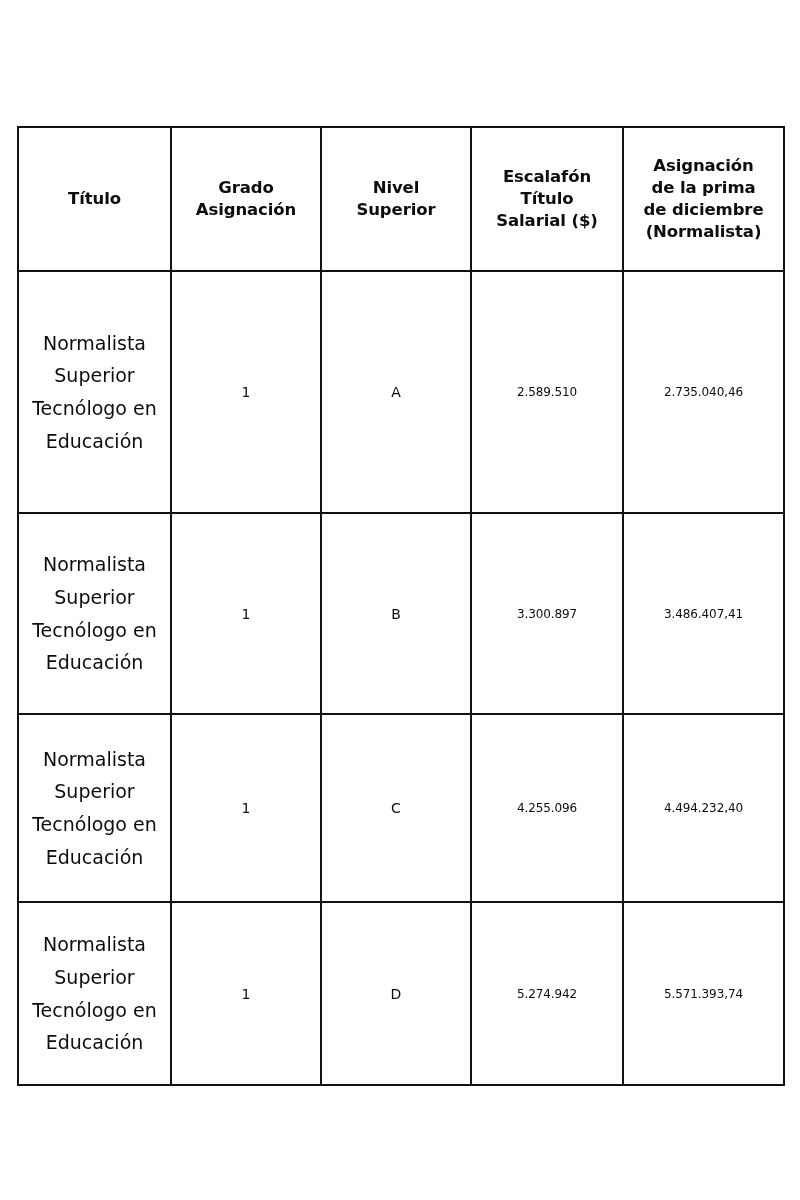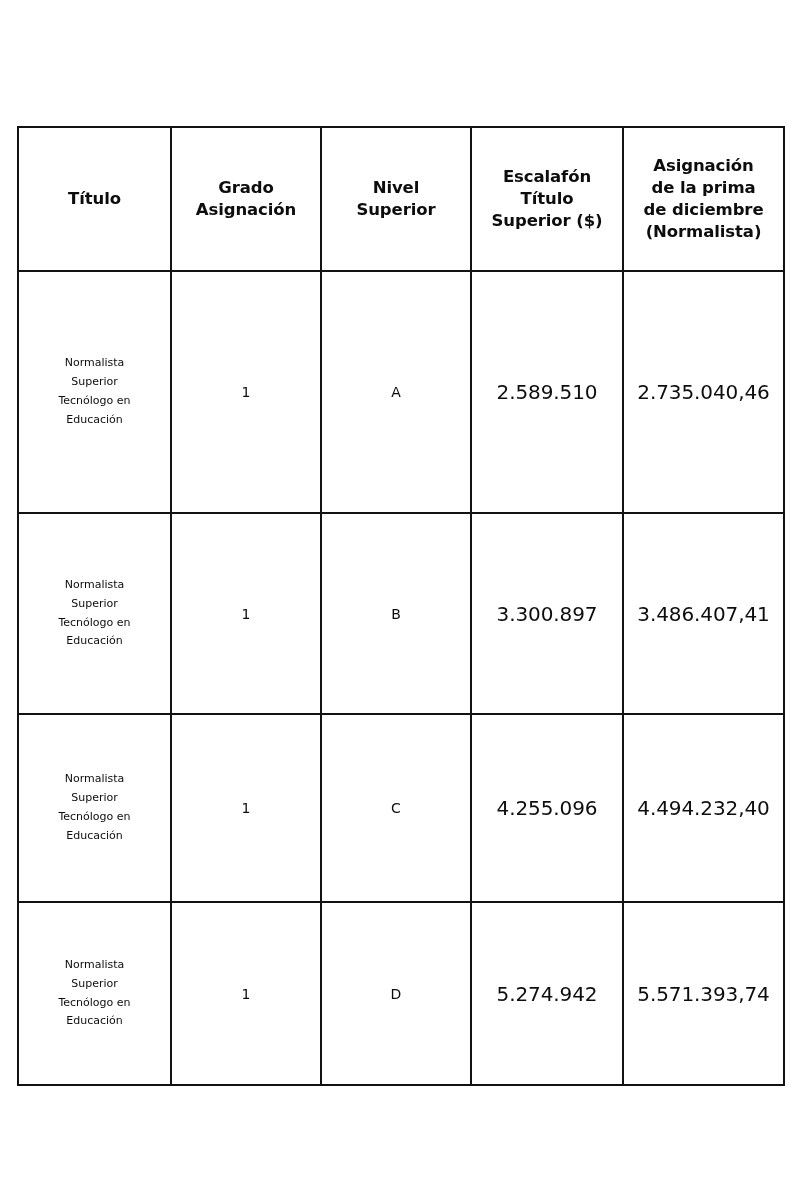--- a/index.html
+++ b/index.html
@@ -50,36 +50,36 @@
   }
   thead th .hline { display: block; }
 
   tbody tr.data-row { height: 0; }
   tbody tr.row-1 td { height: 242px; }
   tbody tr.row-2 td { height: 201px; }
   tbody tr.row-3 td { height: 188px; }
   tbody tr.row-4 td { height: 183px; }
 
   td.cell-titulo {
-    font-size: 11px;
+    font-size: 19px;
     font-weight: normal;
     line-height: 1.72;
     border-radius: 17px;
   }
   td.cell-titulo .tline { display: block; }
 
   td.cell-grado,
   td.cell-nivel {
     font-size: 14px;
     font-weight: normal;
   }
 
   td.cell-asignacion,
   td.cell-liquidacion {
-    font-size: 20px;
+    font-size: 12px;
     font-weight: normal;
     letter-spacing: -0.1px;
   }
 </style>
 </head>
 <body>
 
 <table id="salary-table">
   <colgroup>
     <col class="c-titulo">
@@ -98,21 +98,21 @@
         <span class="hline">Grado</span>
         <span class="hline">Asignación</span>
       </th>
       <th>
         <span class="hline">Nivel</span>
         <span class="hline">Superior</span>
       </th>
       <th>
         <span class="hline">Escalafón</span>
         <span class="hline">Título</span>
-        <span class="hline">Superior ($)</span>
+        <span class="hline">Salarial ($)</span>
       </th>
       <th>
         <span class="hline">Asignación</span>
         <span class="hline">de la prima</span>
         <span class="hline">de diciembre</span>
         <span class="hline">(Normalista)</span>
       </th>
     </tr>
   </thead>
 

